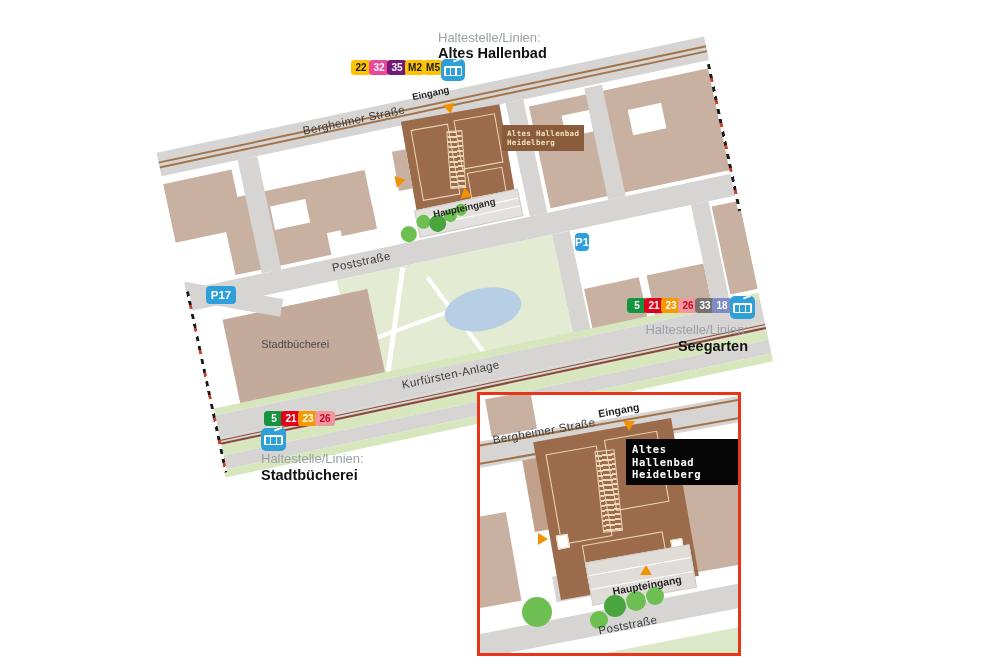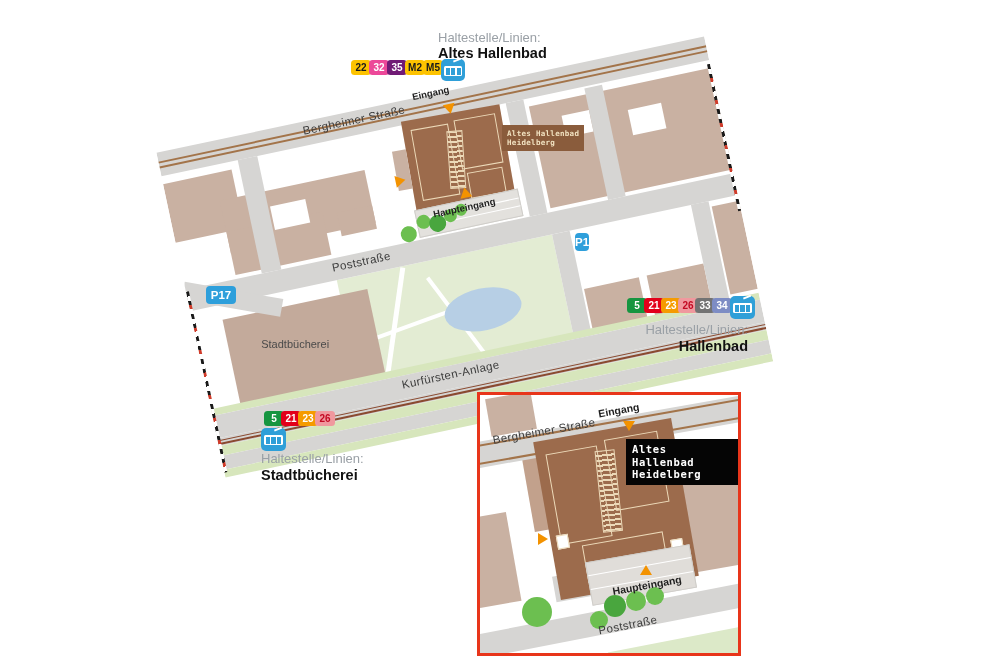--- a/index.html
+++ b/index.html
@@ -167,31 +167,31 @@
   </div>
 
   <div class="pbdg" style="left:575px;top:233px;width:14px">P1</div>
   <div class="pbdg" style="left:206px;top:286px;width:30px">P17</div>
 
   <span class="bdg" style="left: 627px; top: 298px; background: rgb(22, 149, 64); color: rgb(255, 255, 255);">5</span>
   <span class="bdg" style="left: 644px; top: 298px; background: rgb(226, 0, 26); color: rgb(255, 255, 255);">21</span>
   <span class="bdg" style="left: 661px; top: 298px; background: rgb(245, 155, 0); color: rgb(255, 255, 255);">23</span>
   <span class="bdg" style="left: 678px; top: 298px; background: rgb(240, 152, 158); color: rgb(195, 10, 36);">26</span>
   <span class="bdg" style="left: 695px; top: 298px; background: #737373; color: rgb(255, 255, 255);">33</span>
-  <span class="bdg" style="left: 712px; top: 298px; background: rgb(125, 140, 196); color: rgb(255, 255, 255);">34</span>
+  <span class="bdg" style="left: 712px; top: 298px; background: rgb(125, 140, 196); color: rgb(255, 255, 255);">18</span>
   <span class="tram" style="left:730px;top:296px;width:25px;height:23px">
     <i class="tp"></i>
       <span class="tb">
         <i></i>
         <i></i>
         <i></i>
       </span>
   </span>
   <div class="shead" style="left:605px;top:322px;width:143px;text-align:right">Haltestelle/Linien:</div>
-  <div class="sname" style="left:605px;top:338px;width:143px;text-align:right">Hallenbad</div>
+  <div class="sname" style="left:605px;top:338px;width:143px;text-align:right">Seegarten</div>
 
   <span class="bdg" style="left: 264px; top: 411px; background: rgb(22, 149, 64); color: rgb(255, 255, 255);">5</span>
   <span class="bdg" style="left: 281px; top: 411px; background: rgb(226, 0, 26); color: rgb(255, 255, 255);">21</span>
   <span class="bdg" style="left: 298px; top: 411px; background: rgb(245, 155, 0); color: rgb(255, 255, 255);">23</span>
   <span class="bdg" style="left: 315px; top: 411px; background: rgb(240, 152, 158); color: rgb(195, 10, 36);">26</span>
   <span class="tram" style="left:261px;top:428px;width:25px;height:23px">
     <i class="tp"></i>
       <span class="tb">
         <i></i>
         <i></i>

